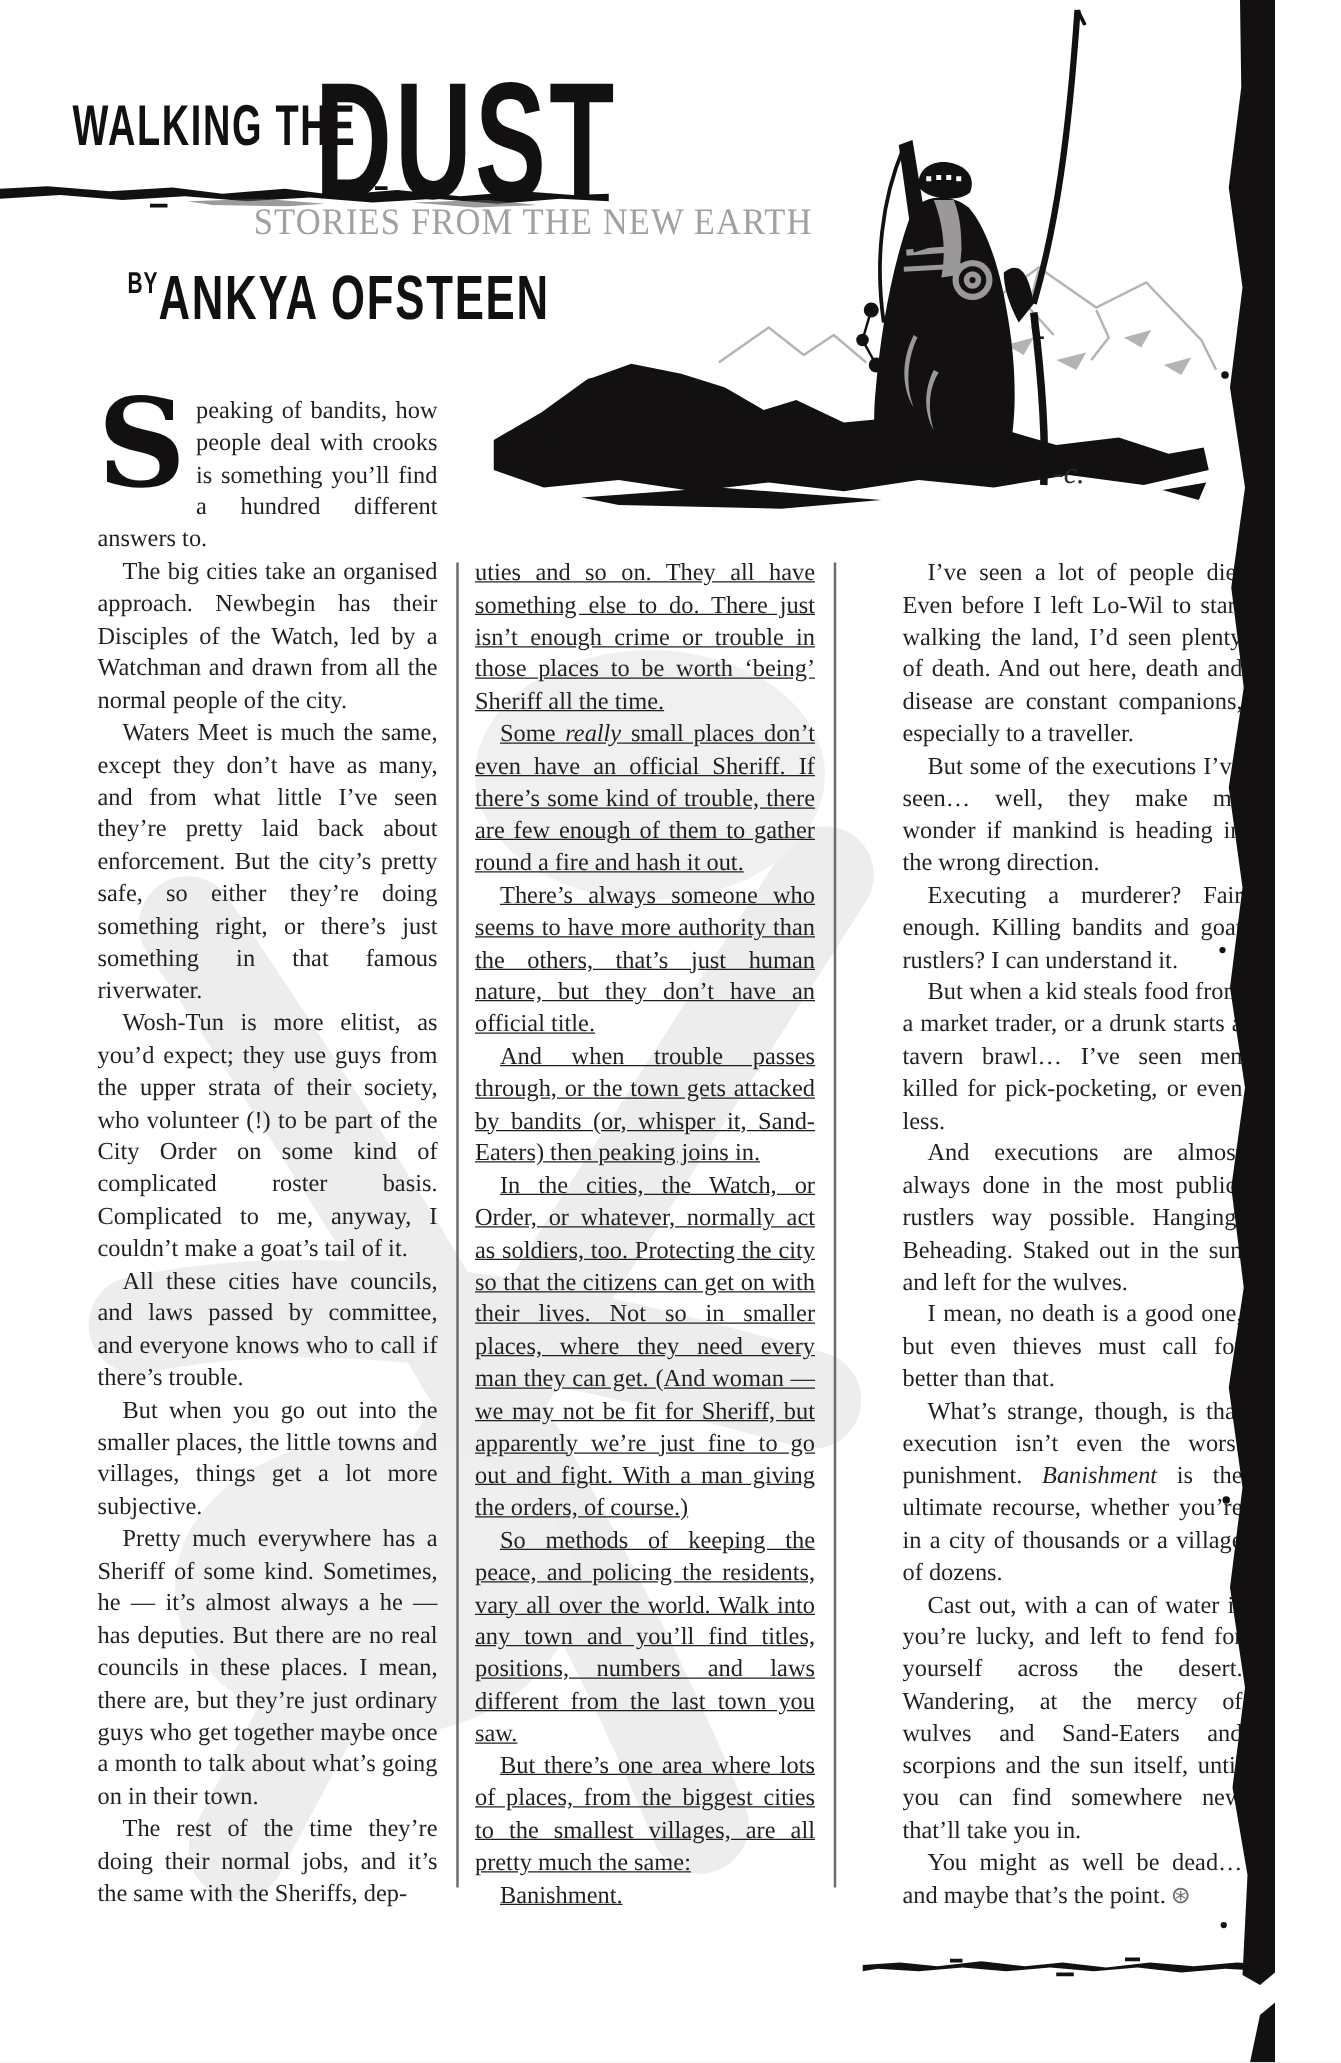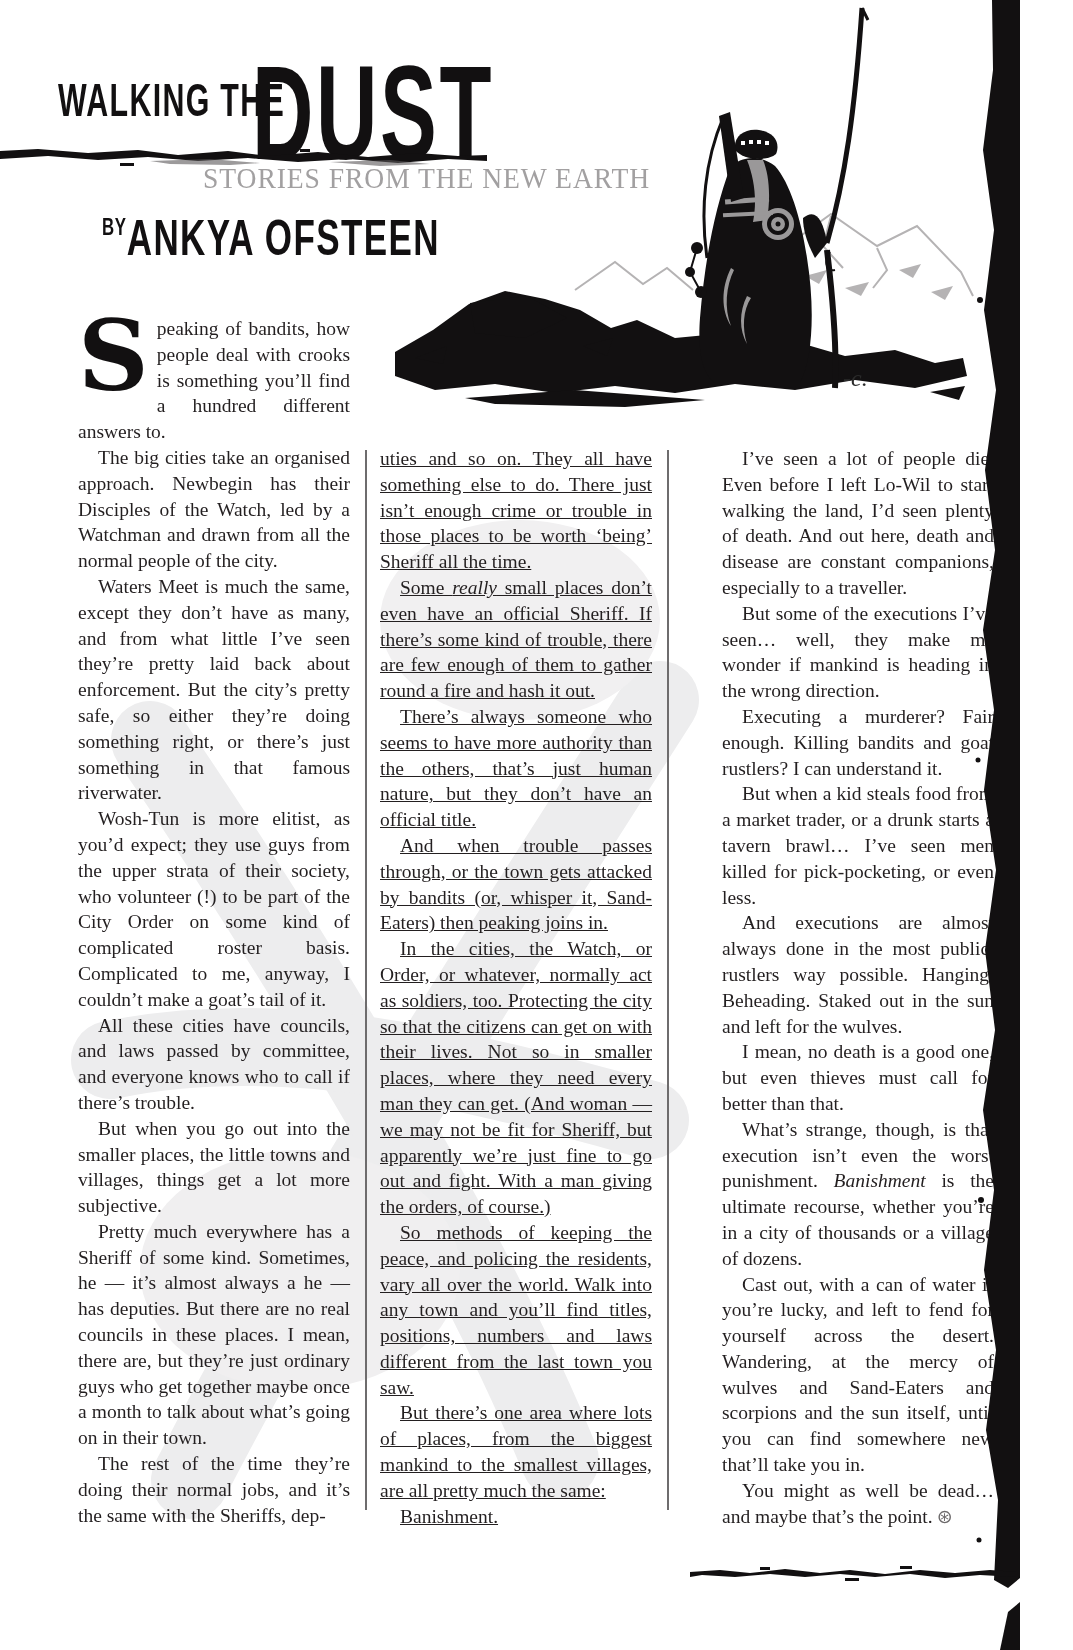--- a/index.html
+++ b/index.html
@@ -146,21 +146,21 @@
       <p class="indent">The rest of the time they’re doing their normal jobs, and it’s the same with the Sheriffs, dep-</p>
     </div>
   <div class="rule" id="rule-1"></div>
   <div class="col" id="col-2" lang="en">
       <p>uties and so on. They all have something else to do. There just isn’t enough crime or trouble in those places to be worth ‘being’ Sheriff all the time.</p>
       <p class="indent">Some <i>really</i> small places don’t even have an official Sheriff. If there’s some kind of trouble, there are few enough of them to gather round a fire and hash it out.</p>
       <p class="indent">There’s always someone who seems to have more authority than the others, that’s just human nature, but they don’t have an official title.</p>
       <p class="indent">And when trouble passes through, or the town gets attacked by bandits (or, whisper it, Sand-Eaters) then peaking joins in.</p>
       <p class="indent">In the cities, the Watch, or Order, or whatever, normally act as soldiers, too. Protecting the city so that the citizens can get on with their lives. Not so in smaller places, where they need every man they can get. (And woman — we may not be fit for Sheriff, but apparently we’re just fine to go out and fight. With a man giving the orders, of course.)</p>
       <p class="indent">So methods of keeping the peace, and policing the residents, vary all over the world. Walk into any town and you’ll find titles, positions, numbers and laws different from the last town you saw.</p>
-      <p class="indent">But there’s one area where lots of places, from the biggest mankind to the smallest villages, are all pretty much the same:</p>
+      <p class="indent">But there’s one area where lots of places, from the biggest cities to the smallest villages, are all pretty much the same:</p>
       <p class="indent">Banishment.</p>
     </div>
   <div class="rule" id="rule-2"></div>
   <div class="col" id="col-3" lang="en">
       <p class="indent">I’ve seen a lot of people die. Even before I left Lo-Wil to start walking the land, I’d seen plenty of death. And out here, death and disease are constant companions, especially to a traveller.</p>
       <p class="indent">But some of the executions I’ve seen… well, they make me wonder if mankind is heading in the wrong direction.</p>
       <p class="indent">Executing a murderer? Fair enough. Killing bandits and goat rustlers? I can understand it.</p>
       <p class="indent">But when a kid steals food from a market trader, or a drunk starts a tavern brawl… I’ve seen men killed for pick-pocketing, or even less.</p>
       <p class="indent">And executions are almost always done in the most public, rustlers way possible. Hanging. Beheading. Staked out in the sun and left for the wulves.</p>
       <p class="indent">I mean, no death is a good one, but even thieves must call for better than that.</p>

